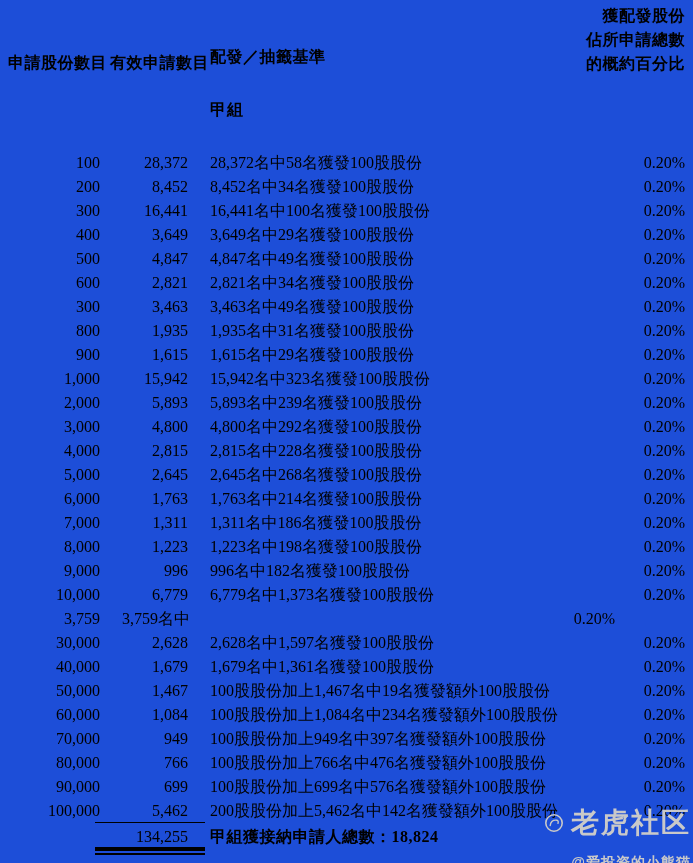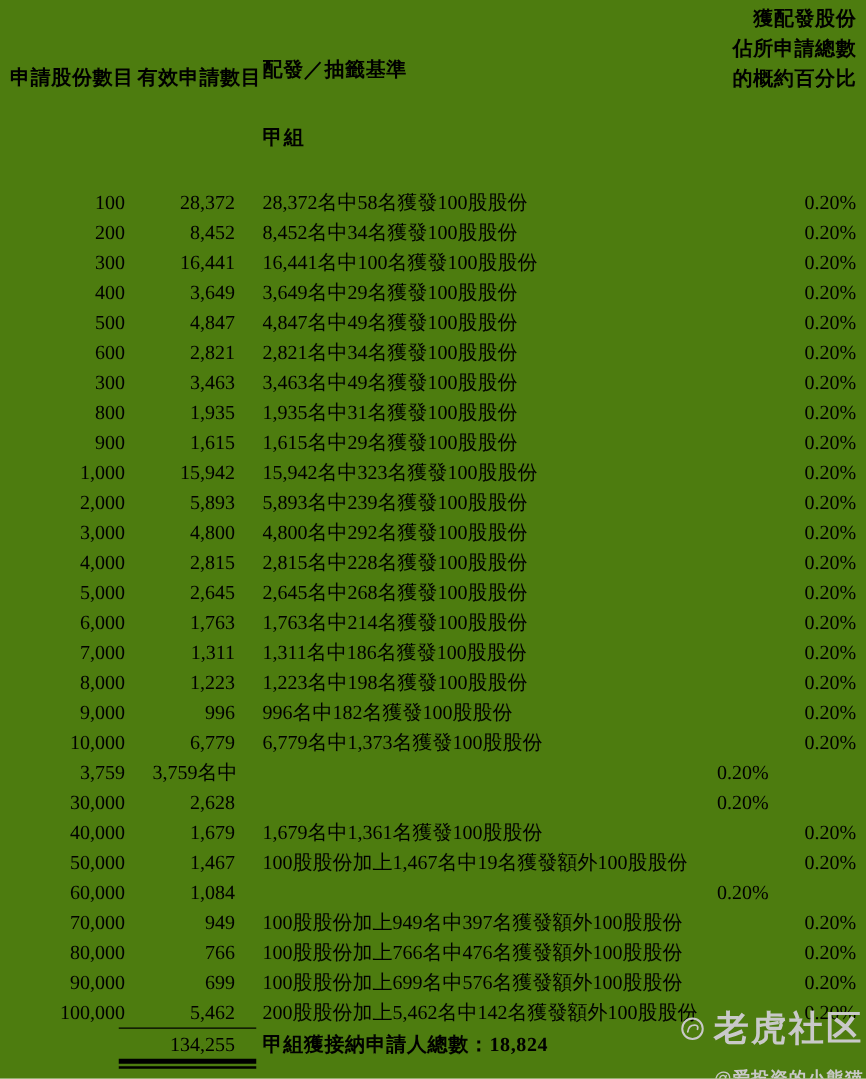--- a/index.html
+++ b/index.html
@@ -1,19 +1,19 @@
 <!DOCTYPE html>
 <html><head>
 <meta charset="utf-8">
 <style>
   html,body{margin:0;padding:0;background:#ffffff;}
   .page{
     position:relative;
     width:693px;height:863px;
-    background:#4d7c0f;
+    background:#1d4ed8;
     color:#000;
     font-family:"Liberation Serif","DejaVu Serif",serif;
     font-size:16px;
     overflow:hidden;
     text-decoration:underline;
   }
   
   .colhead{
     position:absolute;
     font-weight:bold;
@@ -205,37 +205,39 @@
         <div class="c4">0.20%</div>
       </div>
       <div class="row">
         <div class="c2">3,759</div>
         <div class="c3">3,759名中1,523名獲發100股股份</div>
         <div class="c4">0.20%</div>
       </div>
       <div class="row">
         <div class="c1">30,000</div>
         <div class="c2">2,628</div>
+        <div class="c3">2,628名中1,597名獲發100股股份</div>
         <div class="c4">0.20%</div>
       </div>
       <div class="row">
         <div class="c1">40,000</div>
         <div class="c2">1,679</div>
         <div class="c3">1,679名中1,361名獲發100股股份</div>
         <div class="c4">0.20%</div>
       </div>
       <div class="row">
         <div class="c1">50,000</div>
         <div class="c2">1,467</div>
         <div class="c3">100股股份加上1,467名中19名獲發額外100股股份</div>
         <div class="c4">0.20%</div>
       </div>
       <div class="row">
         <div class="c1">60,000</div>
         <div class="c2">1,084</div>
+        <div class="c3">100股股份加上1,084名中234名獲發額外100股股份</div>
         <div class="c4">0.20%</div>
       </div>
       <div class="row">
         <div class="c1">70,000</div>
         <div class="c2">949</div>
         <div class="c3">100股股份加上949名中397名獲發額外100股股份</div>
         <div class="c4">0.20%</div>
       </div>
       <div class="row">
         <div class="c1">80,000</div>

